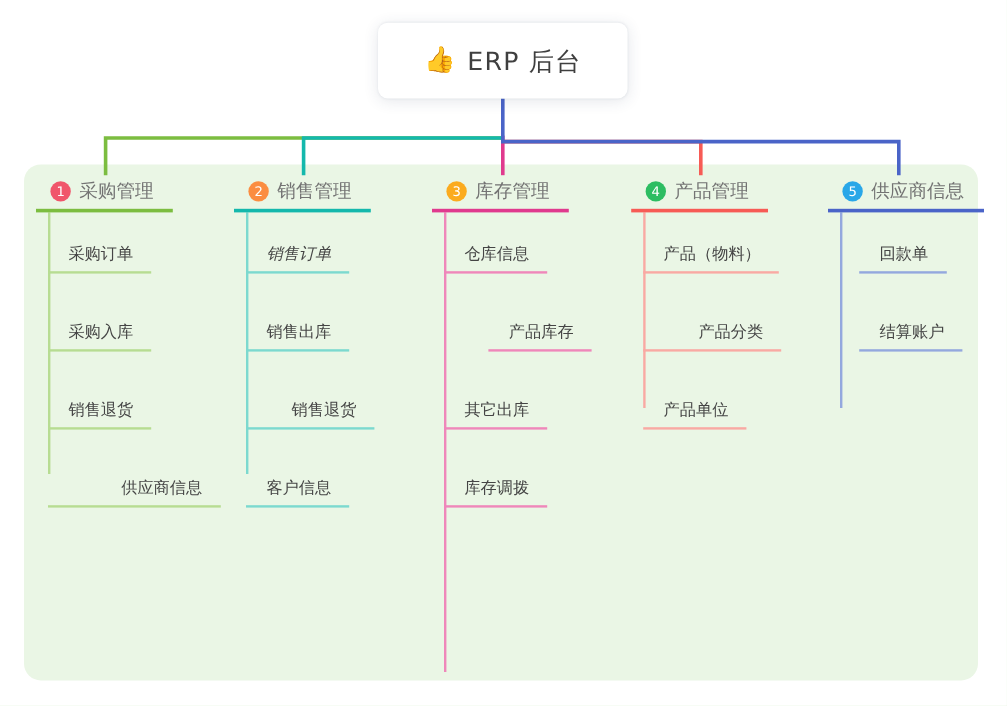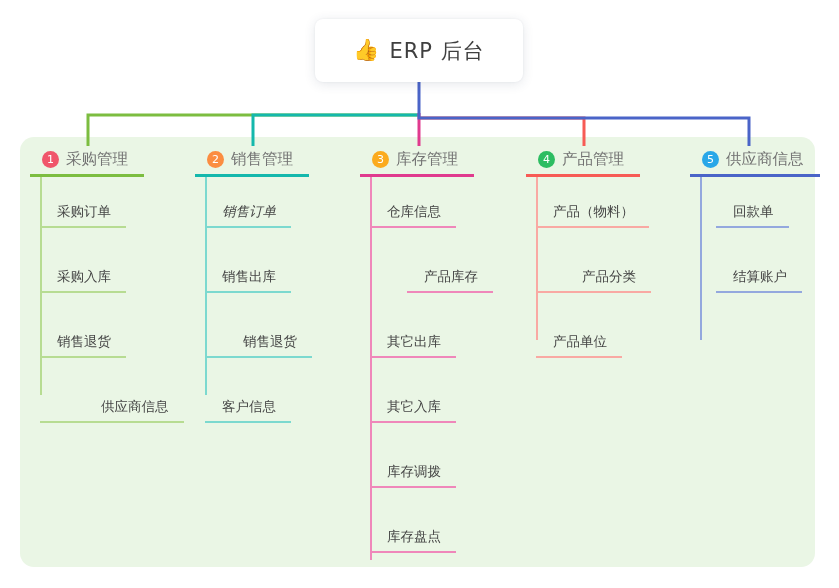--- a/index.html
+++ b/index.html
@@ -174,31 +174,25 @@
   </div>
 
   <div class="child" style="border-bottom-color: rgb(239, 135, 186); margin-left: 37px;">
     <span class="child-label">产品库存</span>
   </div>
 
   <div class="child" style="border-bottom-color: rgb(239, 135, 186);">
     <span class="child-label">其它出库</span>
   </div>
 
-  <div class="child" style="border-bottom-color: rgb(239, 135, 186);">
-    <span class="child-label">其它入库</span>
-  </div>
 
   <div class="child" style="border-bottom-color: rgb(239, 135, 186);">
     <span class="child-label">库存调拨</span>
   </div>
 
-  <div class="child" style="border-bottom-color: rgb(239, 135, 186);">
-    <span class="child-label">库存盘点</span>
-  </div>
 
 </div>
   </div>
 
   <div class="branch-group">
     <div class="branch-title" style="left: 526px; border-bottom-color: rgb(247, 91, 85);">
       <span class="badge" style="background: rgb(45, 189, 98);">4</span>
       <span class="branch-label">产品管理</span>
     </div>
     <div class="vline" style="left: 536px; height: 163px; background: rgb(249, 169, 163);"></div>

